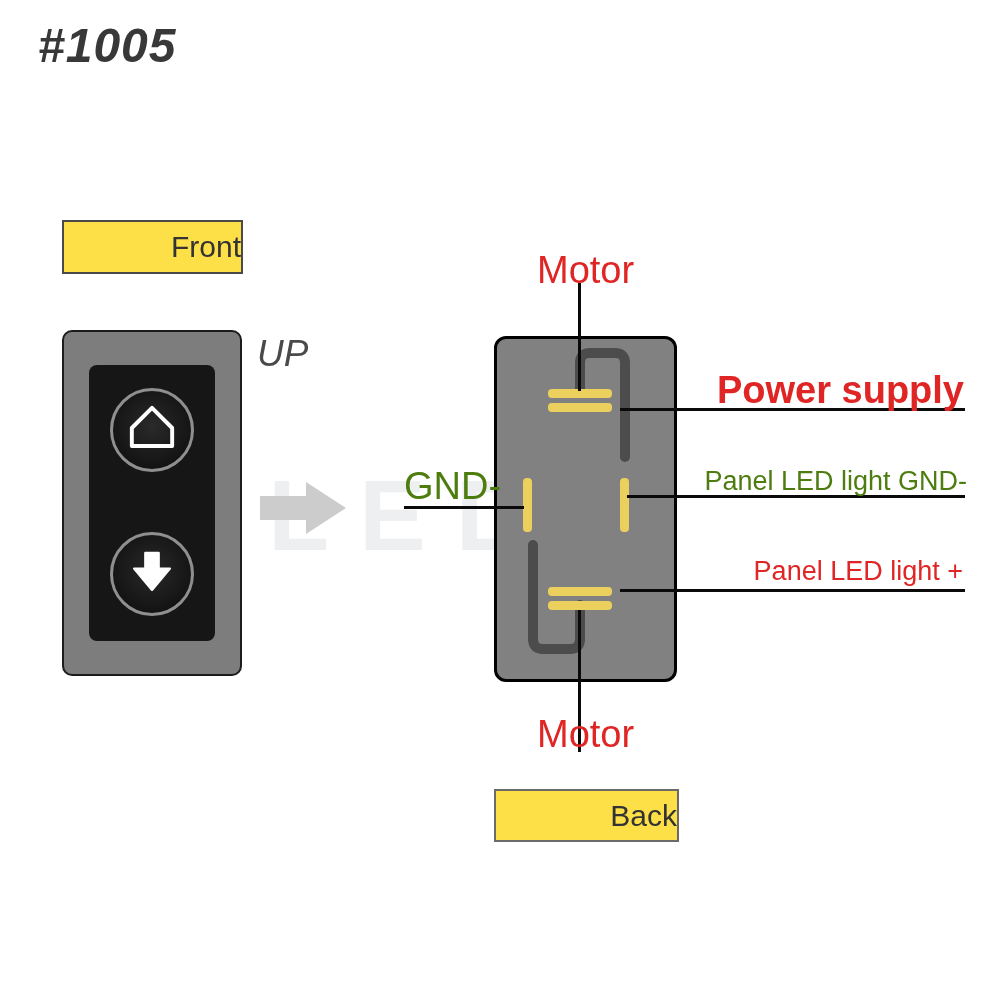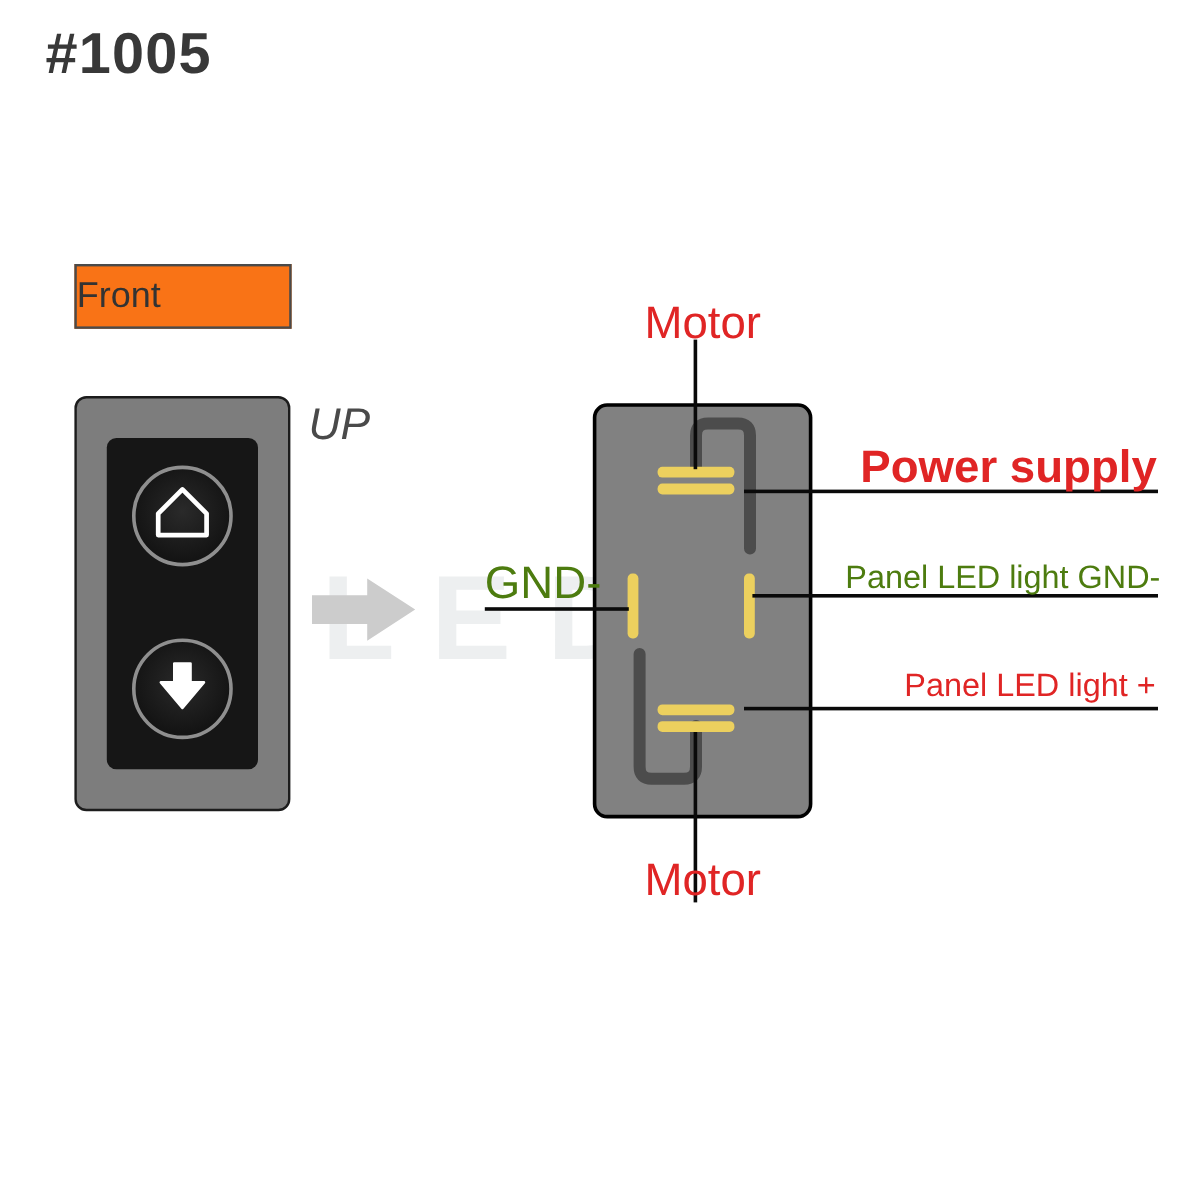--- a/index.html
+++ b/index.html
@@ -2,24 +2,24 @@
 <html><head>
 <meta charset="utf-8">
 <style>
   html,body{margin:0;padding:0;background:#ffffff;}
   .canvas{
     position:relative;width:1000px;height:1000px;background:#ffffff;
     font-family:"Liberation Sans",sans-serif;overflow:hidden;
   }
   .abs{position:absolute;}
   
-  .title{left:38px;top:18px;font-size:48px;font-weight:800;color:#383838;letter-spacing:1px;z-index:3;}
+  .title{left:38px;top:18px;font-size:48px;font-weight:800;color:#383838;letter-spacing:1px;z-index:3;font-style:italic;}
   
   .label-box{
-    border:2px solid #4a4a4a;background:#f97316;display:flex;align-items:center;justify-content:flex-start;
+    border:2px solid #4a4a4a;background:#fde047;display:flex;align-items:center;justify-content:flex-end;
     font-size:30px;color:#333333;z-index:3;
   }
   .front-box{left:62px;top:220px;width:177px;height:50px;}
   .back-box{left:494px;top:789px;width:181px;height:49px;border-color:#6a6a6a;}
   
   .wm{left:268px;top:458px;font-size:100px;font-weight:700;color:#cdd2d6;opacity:.35;letter-spacing:30px;z-index:1;}
   
   .front-switch{left:62px;top:330px;width:176px;height:342px;background:#7d7d7d;border:2px solid #1c1c1c;border-radius:10px;z-index:2;}
   .rocker{position:absolute;left:25px;top:33px;width:126px;height:276px;background:#161616;border-radius:8px;}
   .btn-circle{
@@ -120,14 +120,17 @@
   <div class="abs wire wire-led-plus"></div>
   <div class="abs wire wire-motor-bottom"></div>
 
   <div class="abs lbl lbl-red lbl-motor-top">Motor</div>
   <div class="abs lbl lbl-red lbl-power">Power supply</div>
   <div class="abs lbl lbl-blk lbl-gnd">GND-</div>
   <div class="abs lbl lbl-blk lbl-led-gnd">Panel LED light GND-</div>
   <div class="abs lbl lbl-red lbl-led-plus">Panel LED light +</div>
   <div class="abs lbl lbl-red lbl-motor-bottom">Motor</div>
 
+  <div class="abs label-box back-box">
+    <span>Back</span>
+  </div>
 
 </div>
 
 </body></html>

